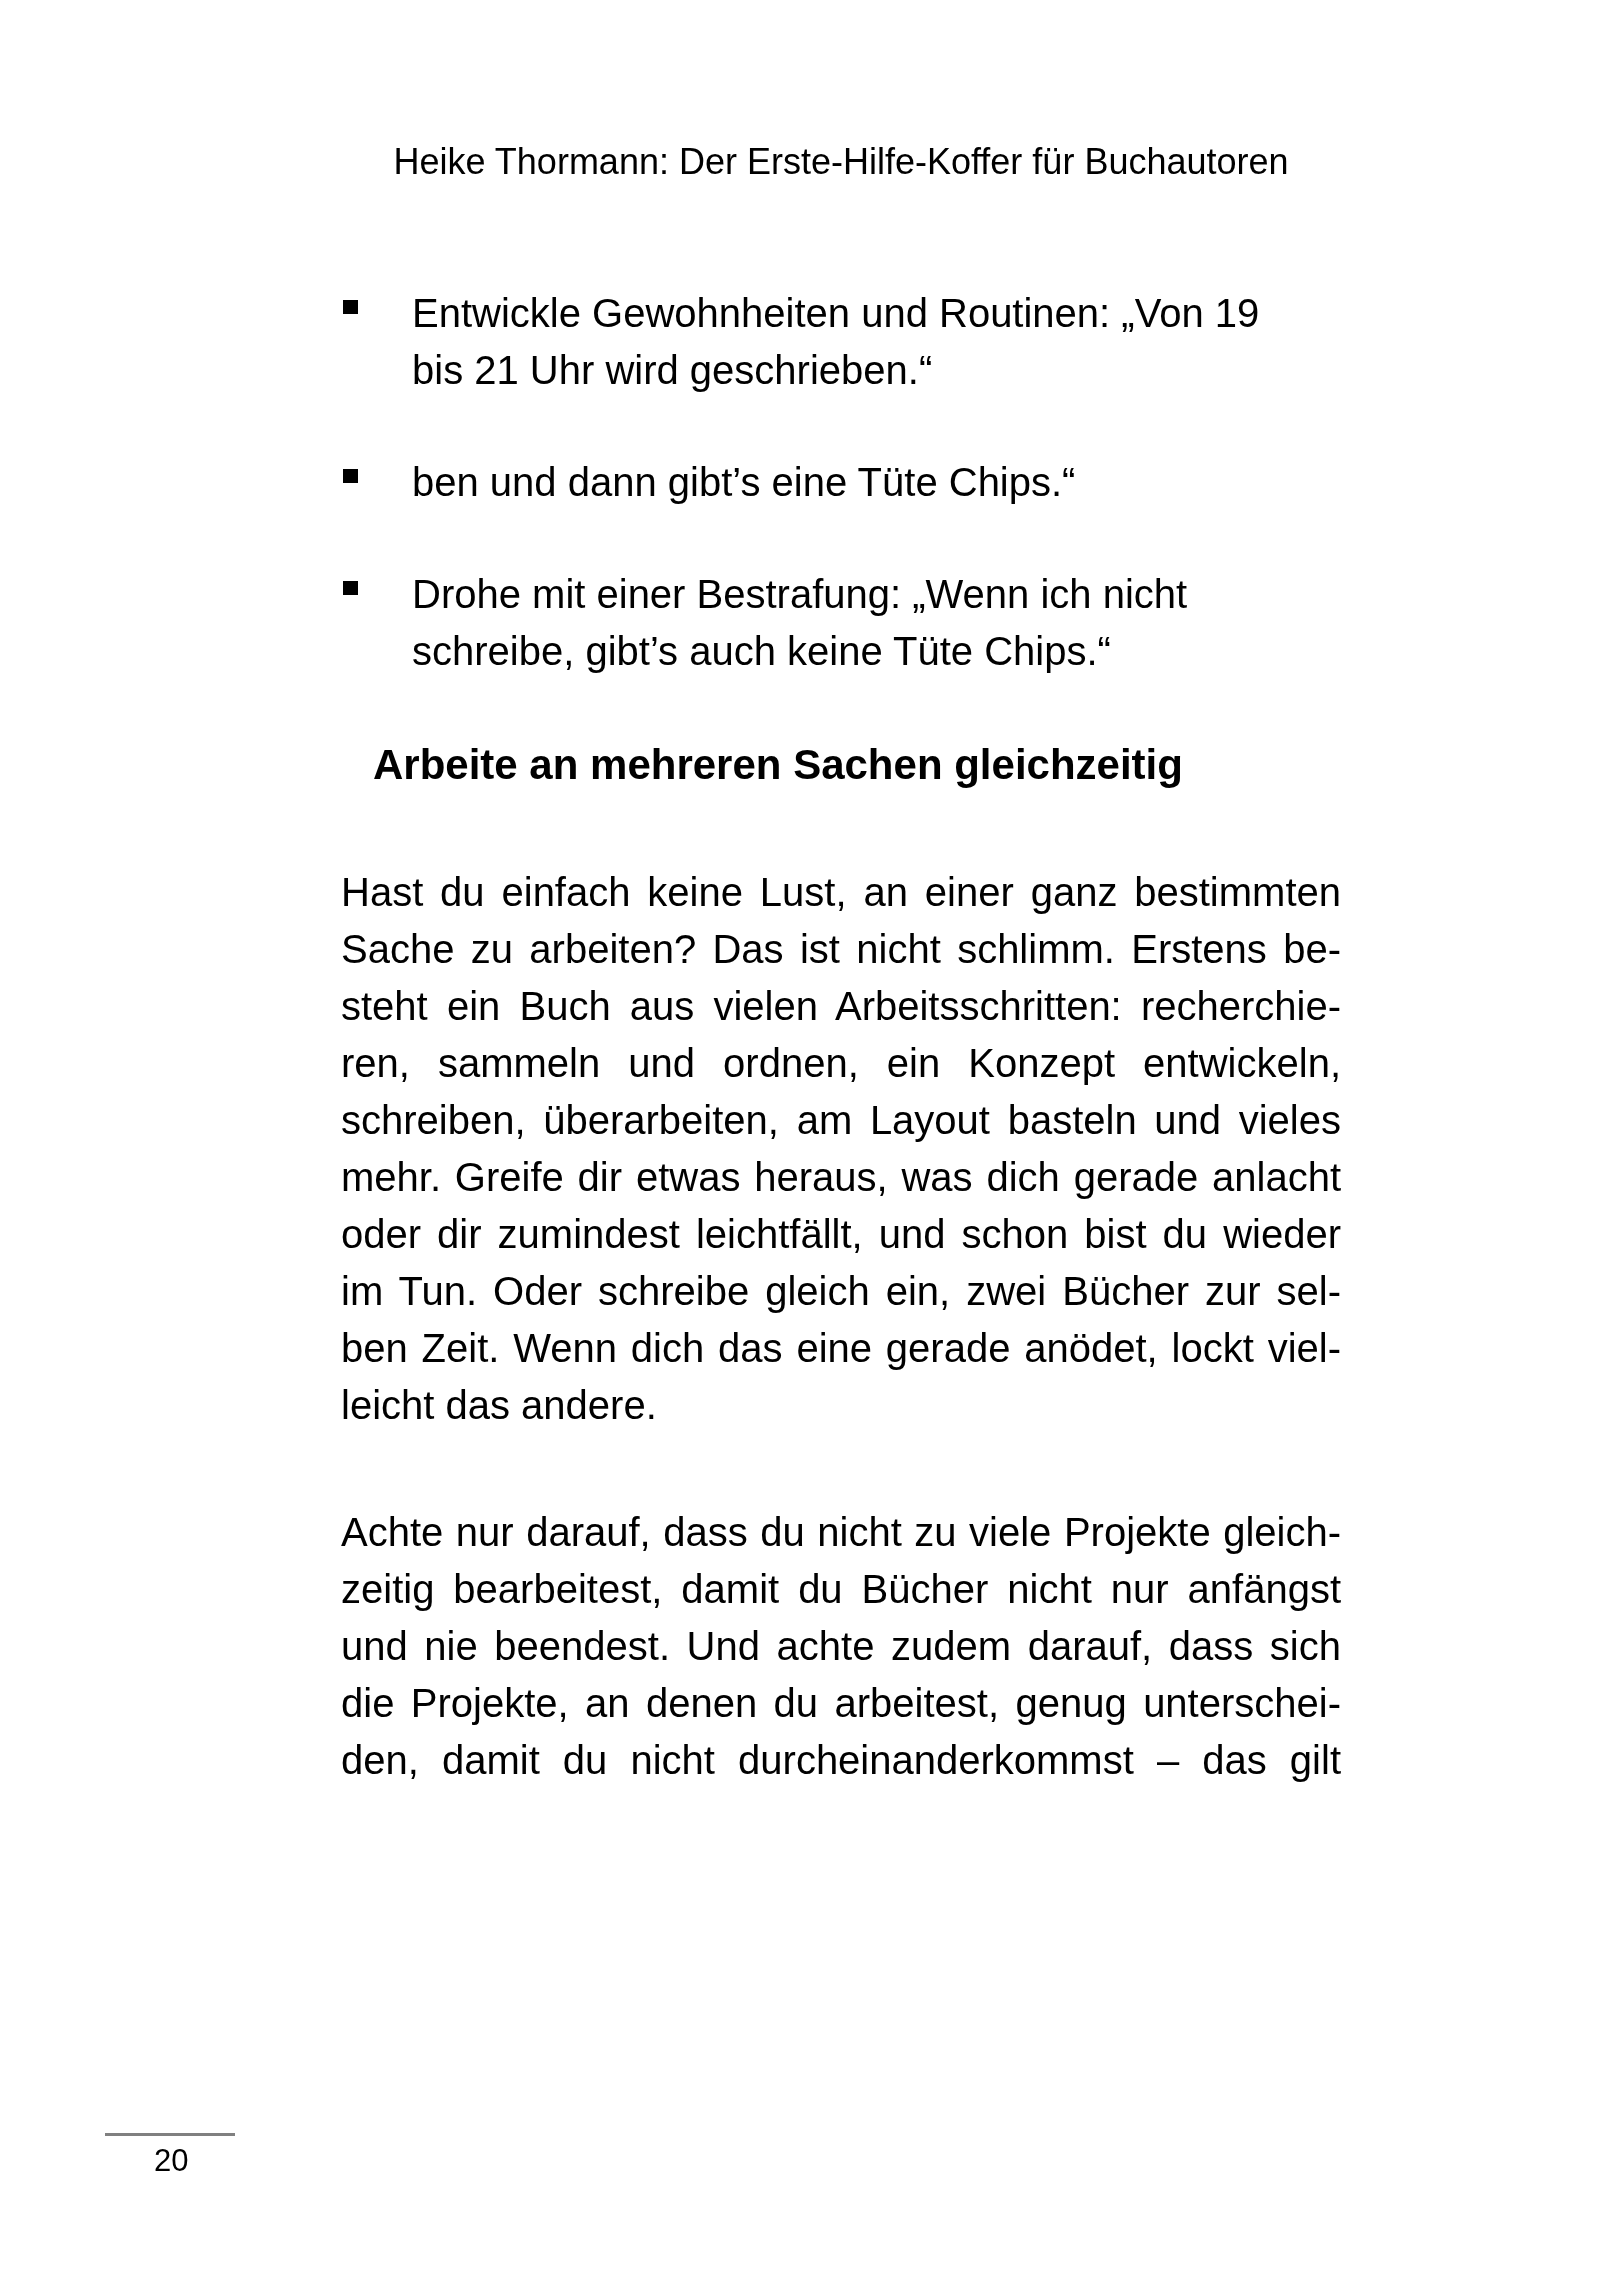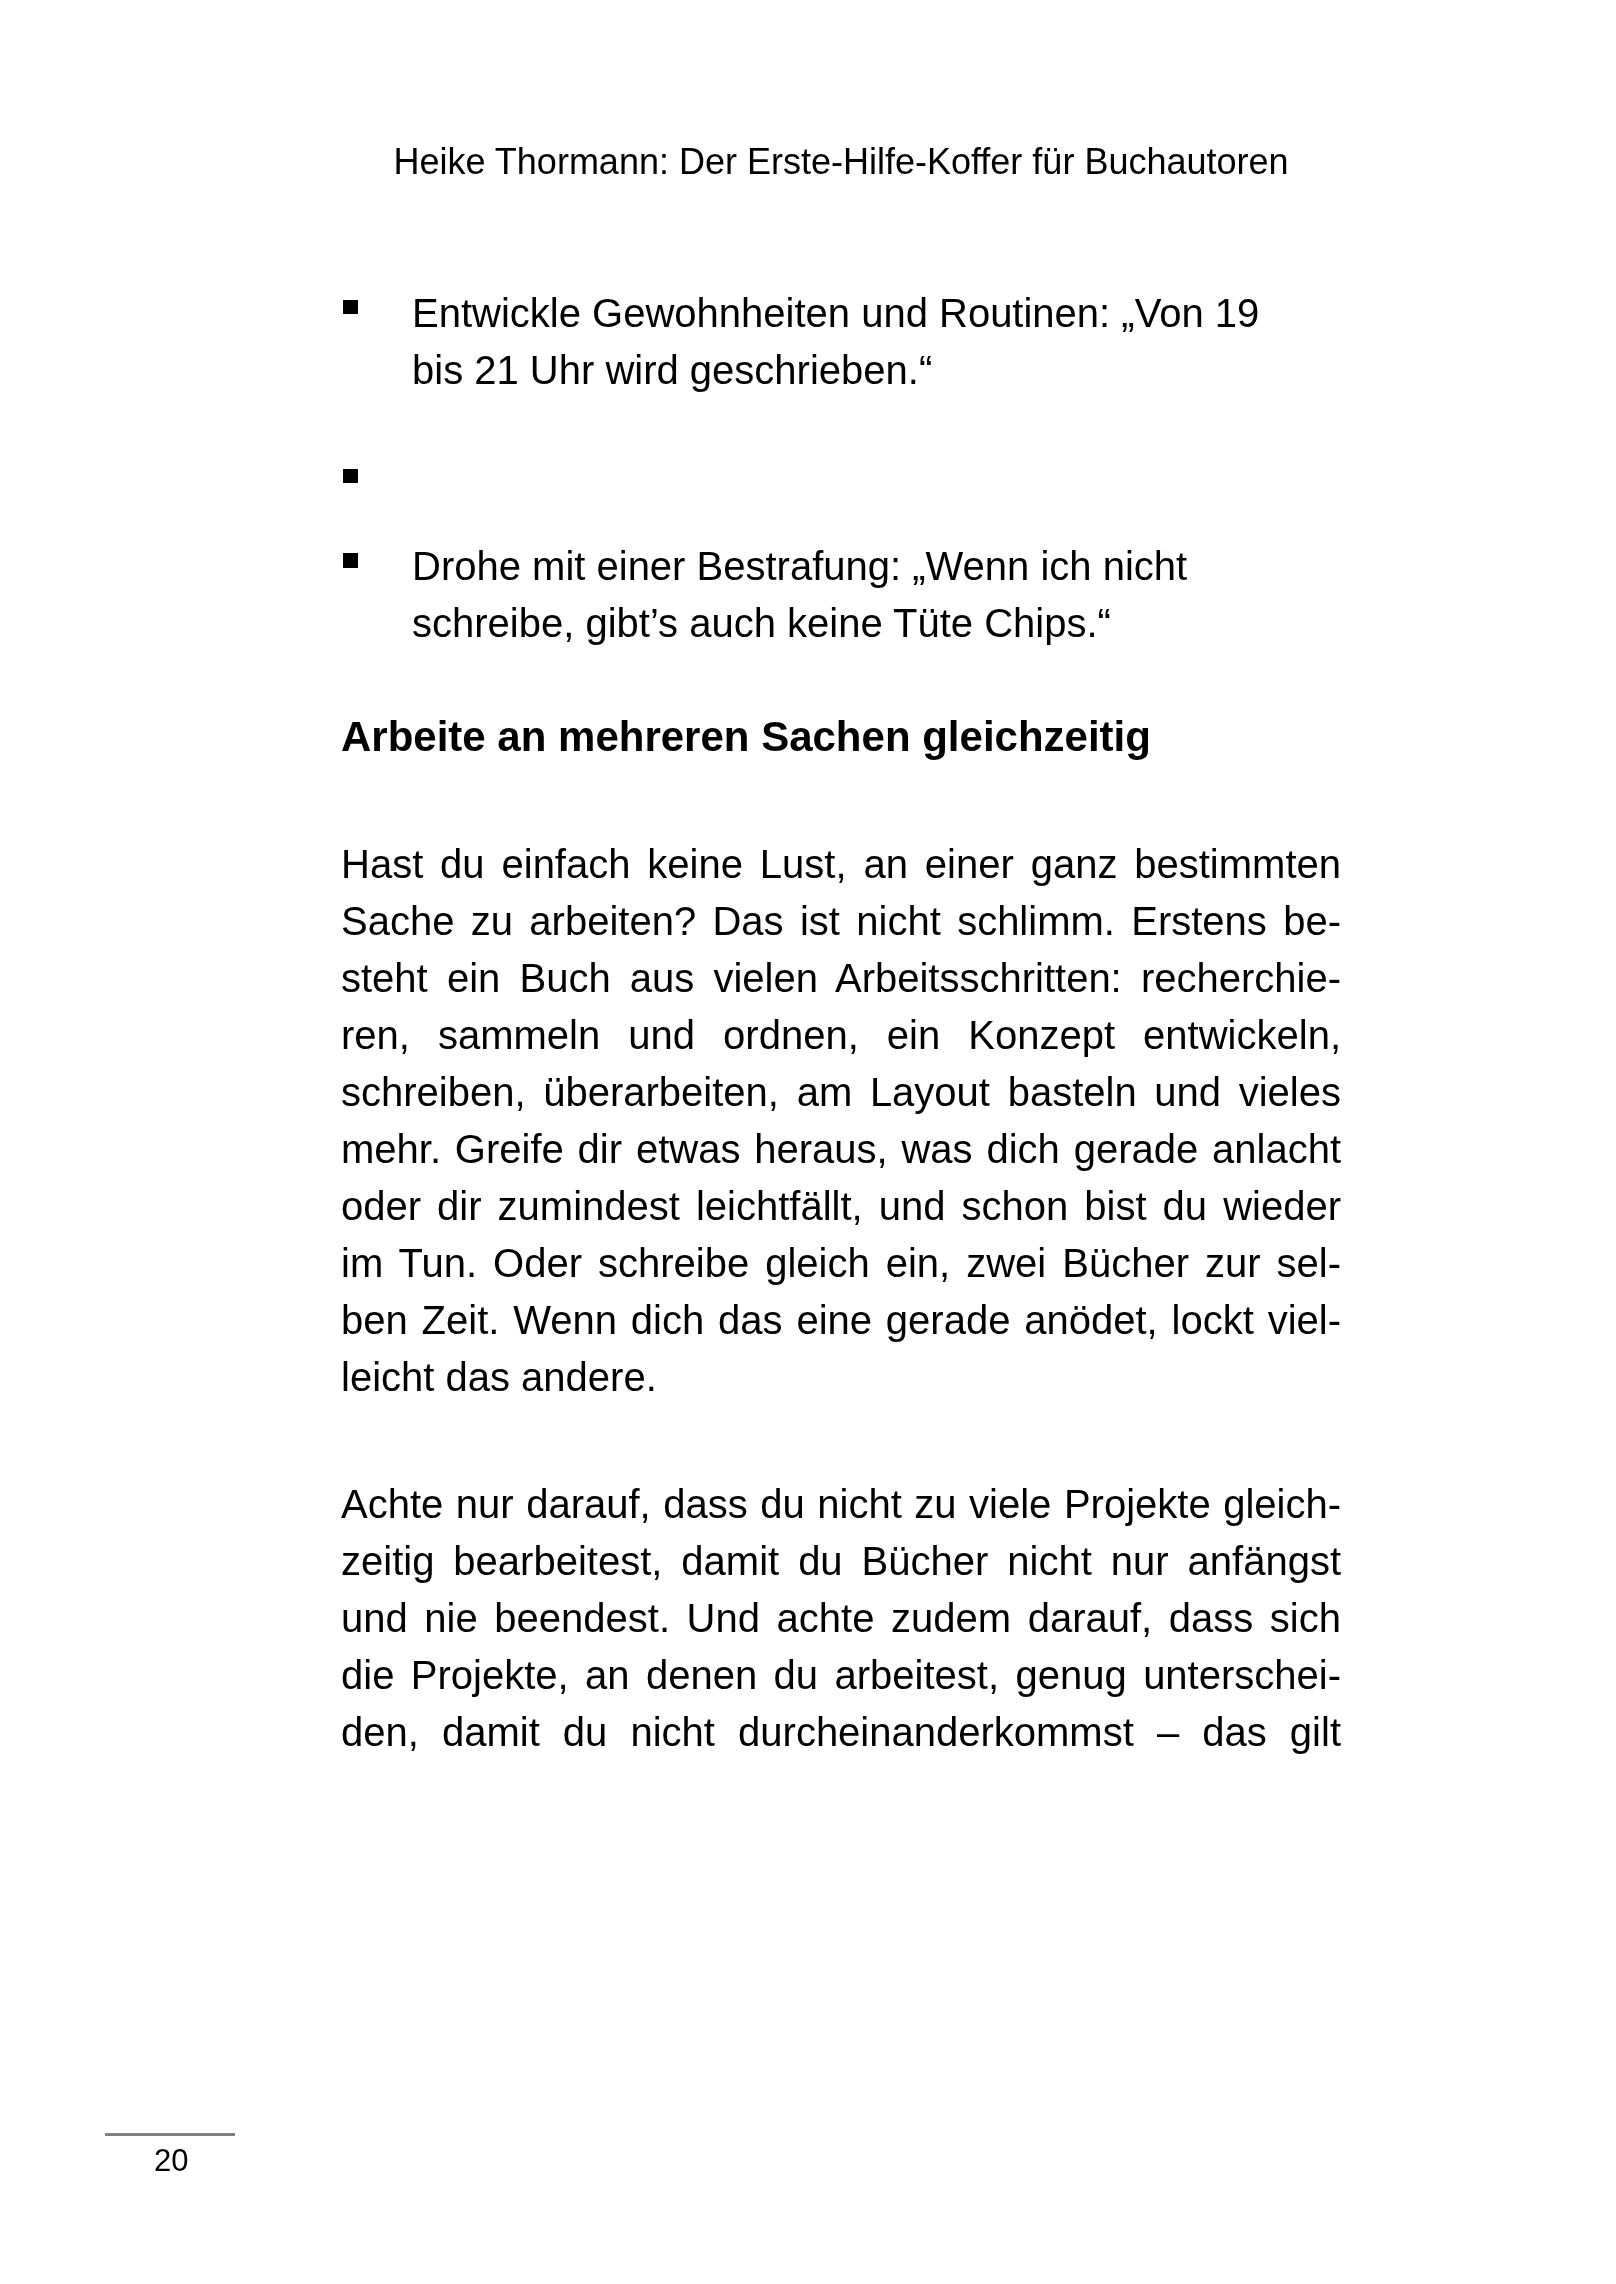--- a/index.html
+++ b/index.html
@@ -58,20 +58,21 @@
     flex: 1 1 auto;
   }
   .bline {
     text-align: left;
   }
   .section-heading {
     margin-top: 55px;
     font-size: 42px;
     line-height: 59px;
     font-weight: bold;
+    margin-left: 32px;
   }
   .para {
     margin-top: 70px;
     font-size: 40px;
     line-height: 57px;
   }
   .line {
     text-align: left;
   }
   .line.j {
@@ -112,20 +113,21 @@
           <div class="bline">bis 21 Uhr wird geschrieben.“</div>
         </div>
       </div>
 
 
       <div class="bullet-item">
         <div class="marker-cell">
           <span class="sq"></span>
         </div>
         <div class="bullet-text">
+          <div class="bline">ben und dann gibt’s eine Tüte Chips.“</div>
         </div>
       </div>
 
       <div class="bullet-item">
         <div class="marker-cell">
           <span class="sq"></span>
         </div>
         <div class="bullet-text">
           <div class="bline">Drohe mit einer Bestrafung: „Wenn ich nicht</div>
           <div class="bline">schreibe, gibt’s auch keine Tüte Chips.“</div>

